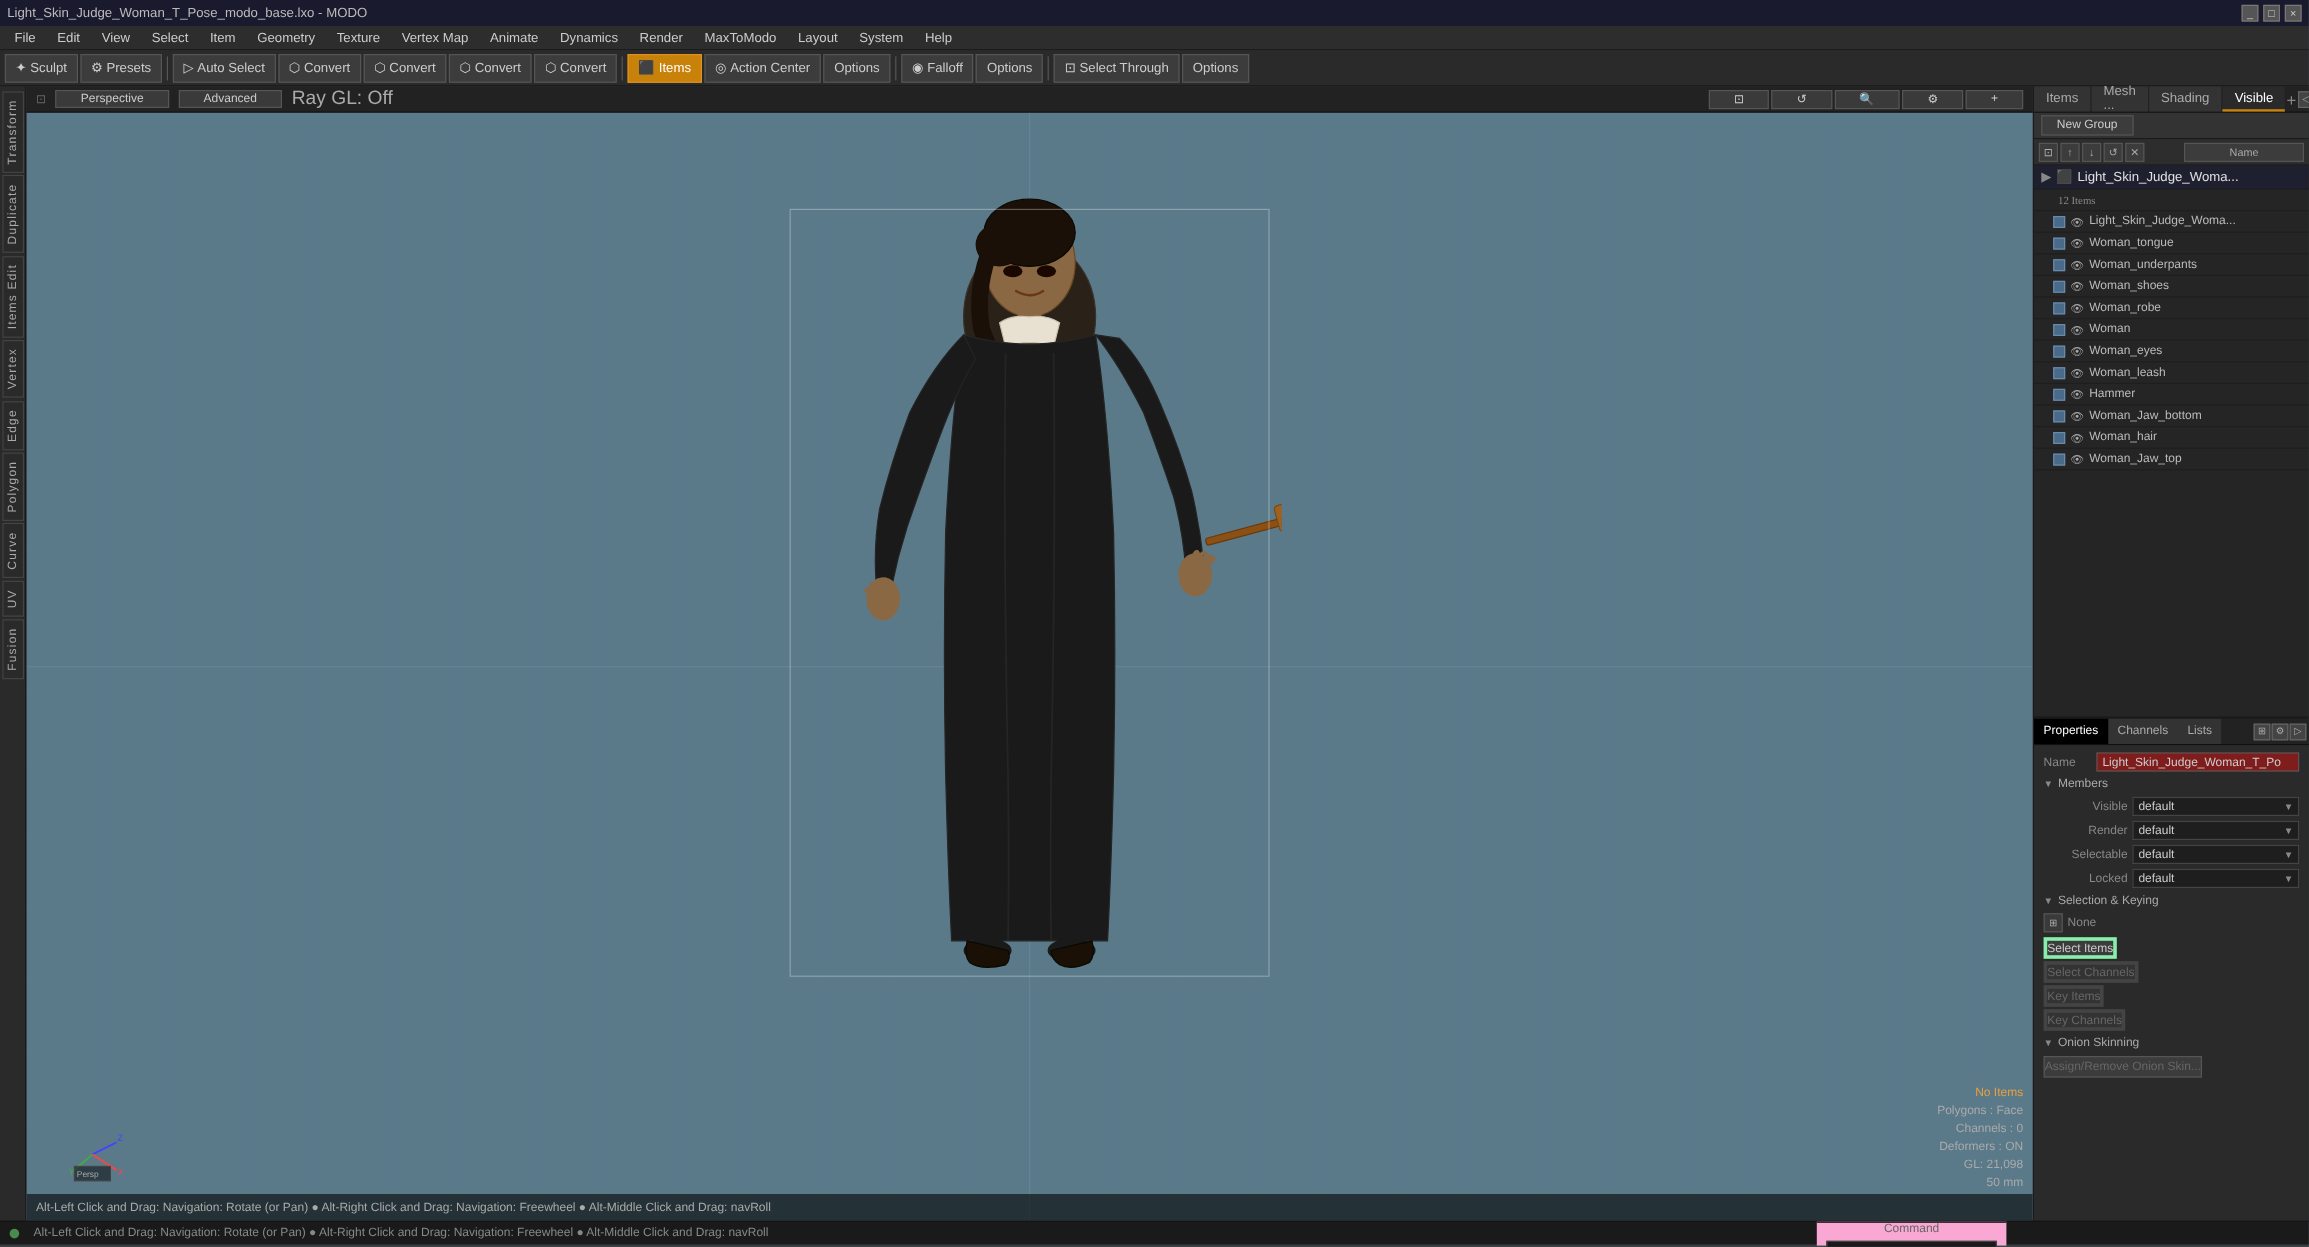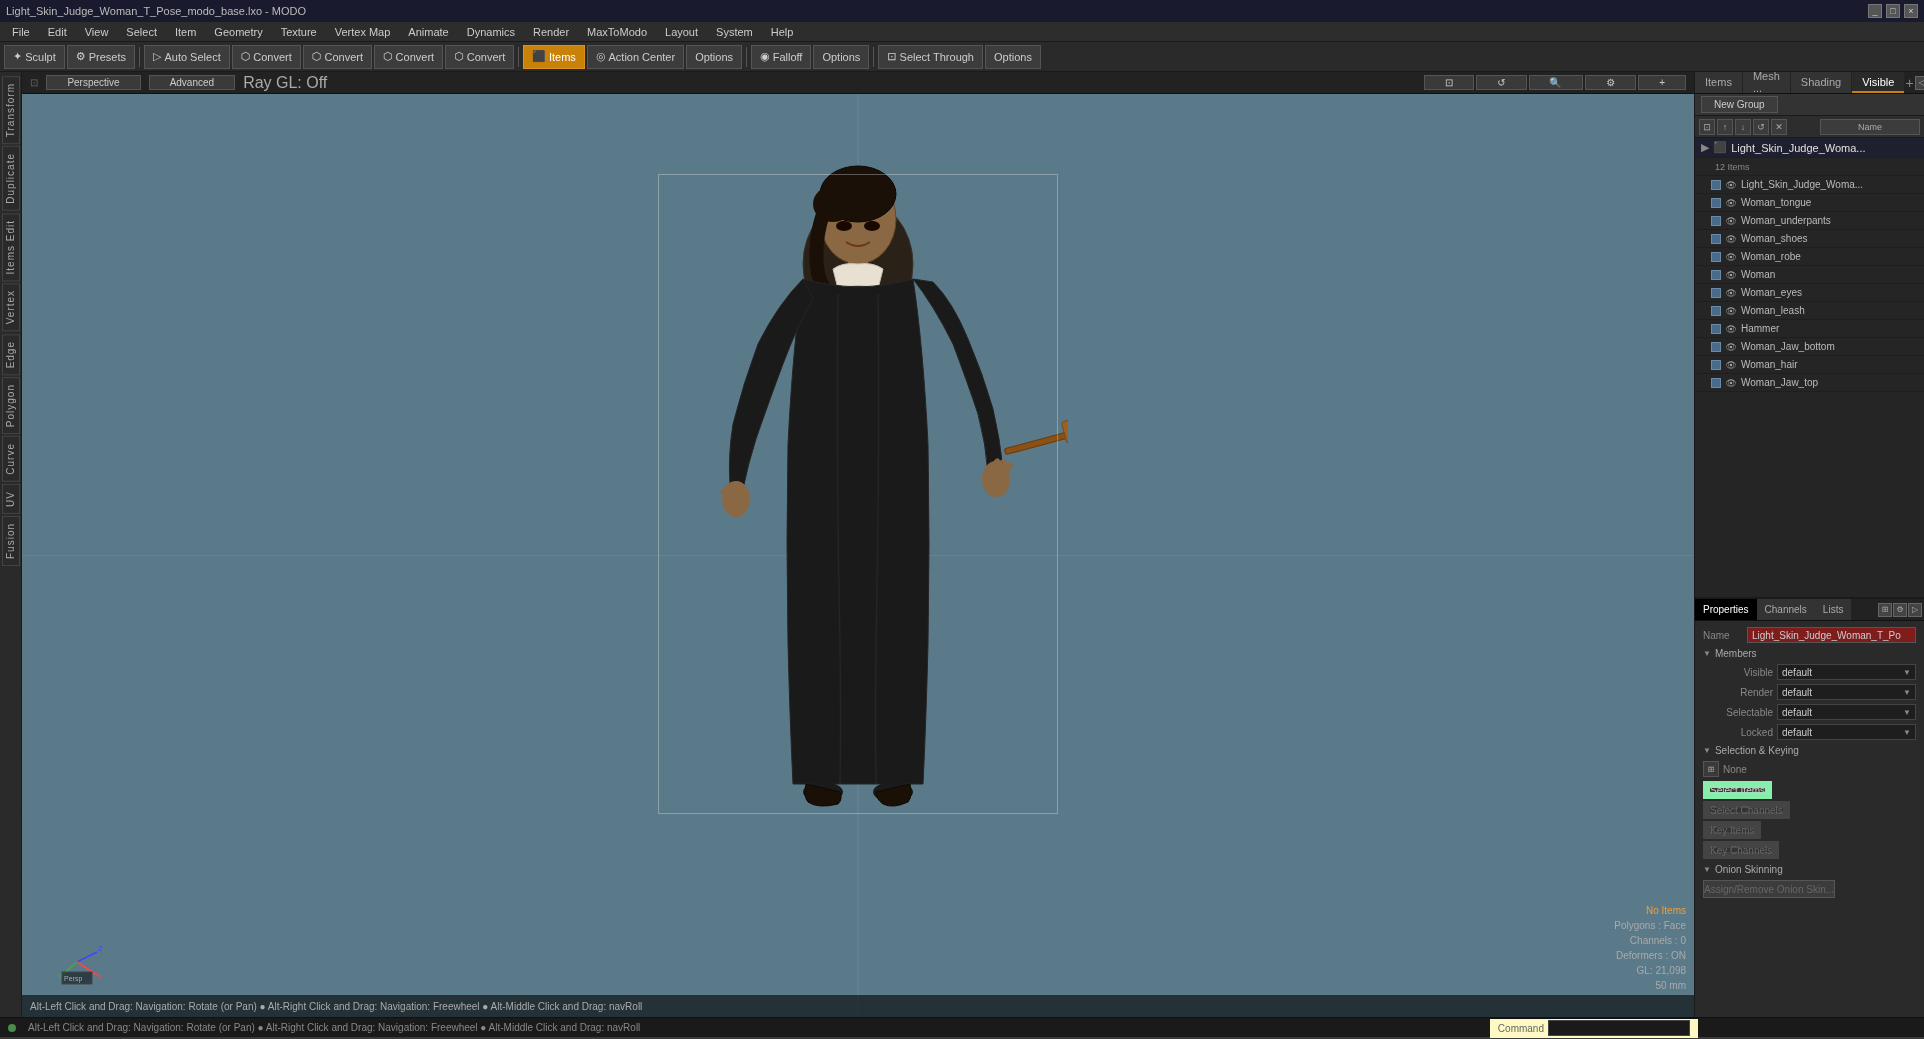--- a/index.html
+++ b/index.html
@@ -274,20 +274,21 @@
     }
     .group-item.header-item {
       background: #1e2030;
       color: #e0e0e0;
       font-size: 11px;
       height: 20px;
     }
     .group-item .item-count {
       font-size: 9px;
       color: #888;
+      font-family: Liberation Serif, serif;
     }
     .eye-icon {
       width: 12px; height: 12px;
       display: inline-flex;
       align-items: center; justify-content: center;
       font-size: 9px;
       color: #aaa;
     }
     .item-check {
       width: 10px; height: 10px;
@@ -404,21 +405,21 @@
       padding: 0 4px;
       display: flex;
       align-items: center;
     }
 
     
     .sk-button {
       margin: 2px 8px;
       height: 18px;
       background: #3c3c3c;
-      border: 7px solid #86efac;
+      border: 3px solid #86efac;
       color: #ccc;
       font-size: 10px;
       cursor: pointer;
       display: flex;
       align-items: center;
       justify-content: center;
     }
     .sk-button.disabled {
       color: #666;
       background: #333;
@@ -473,30 +474,31 @@
     .status-dot {
       width: 8px; height: 8px;
       border-radius: 50%;
       display: inline-block;
     }
     .status-dot.green { background: #4a8a4a; }
 
     #command-bar {
       position: absolute;
       bottom: 0;
-      right: 218px;
+      right: 244px;
       height: 20px;
-      background: #fef9c3;
+      background: #f9a8d4;
       display: flex;
       align-items: center;
       padding: 0 8px;
       font-size: 10px;
       color: #888;
       border-top: 1px solid #111;
       min-width: 120px;
+      flex-direction: column;
     }
 
     
     .grid-overlay {
       position: absolute;
       top: 0; left: 0;
       width: 100%;
       height: 100%;
       pointer-events: none;
     }

